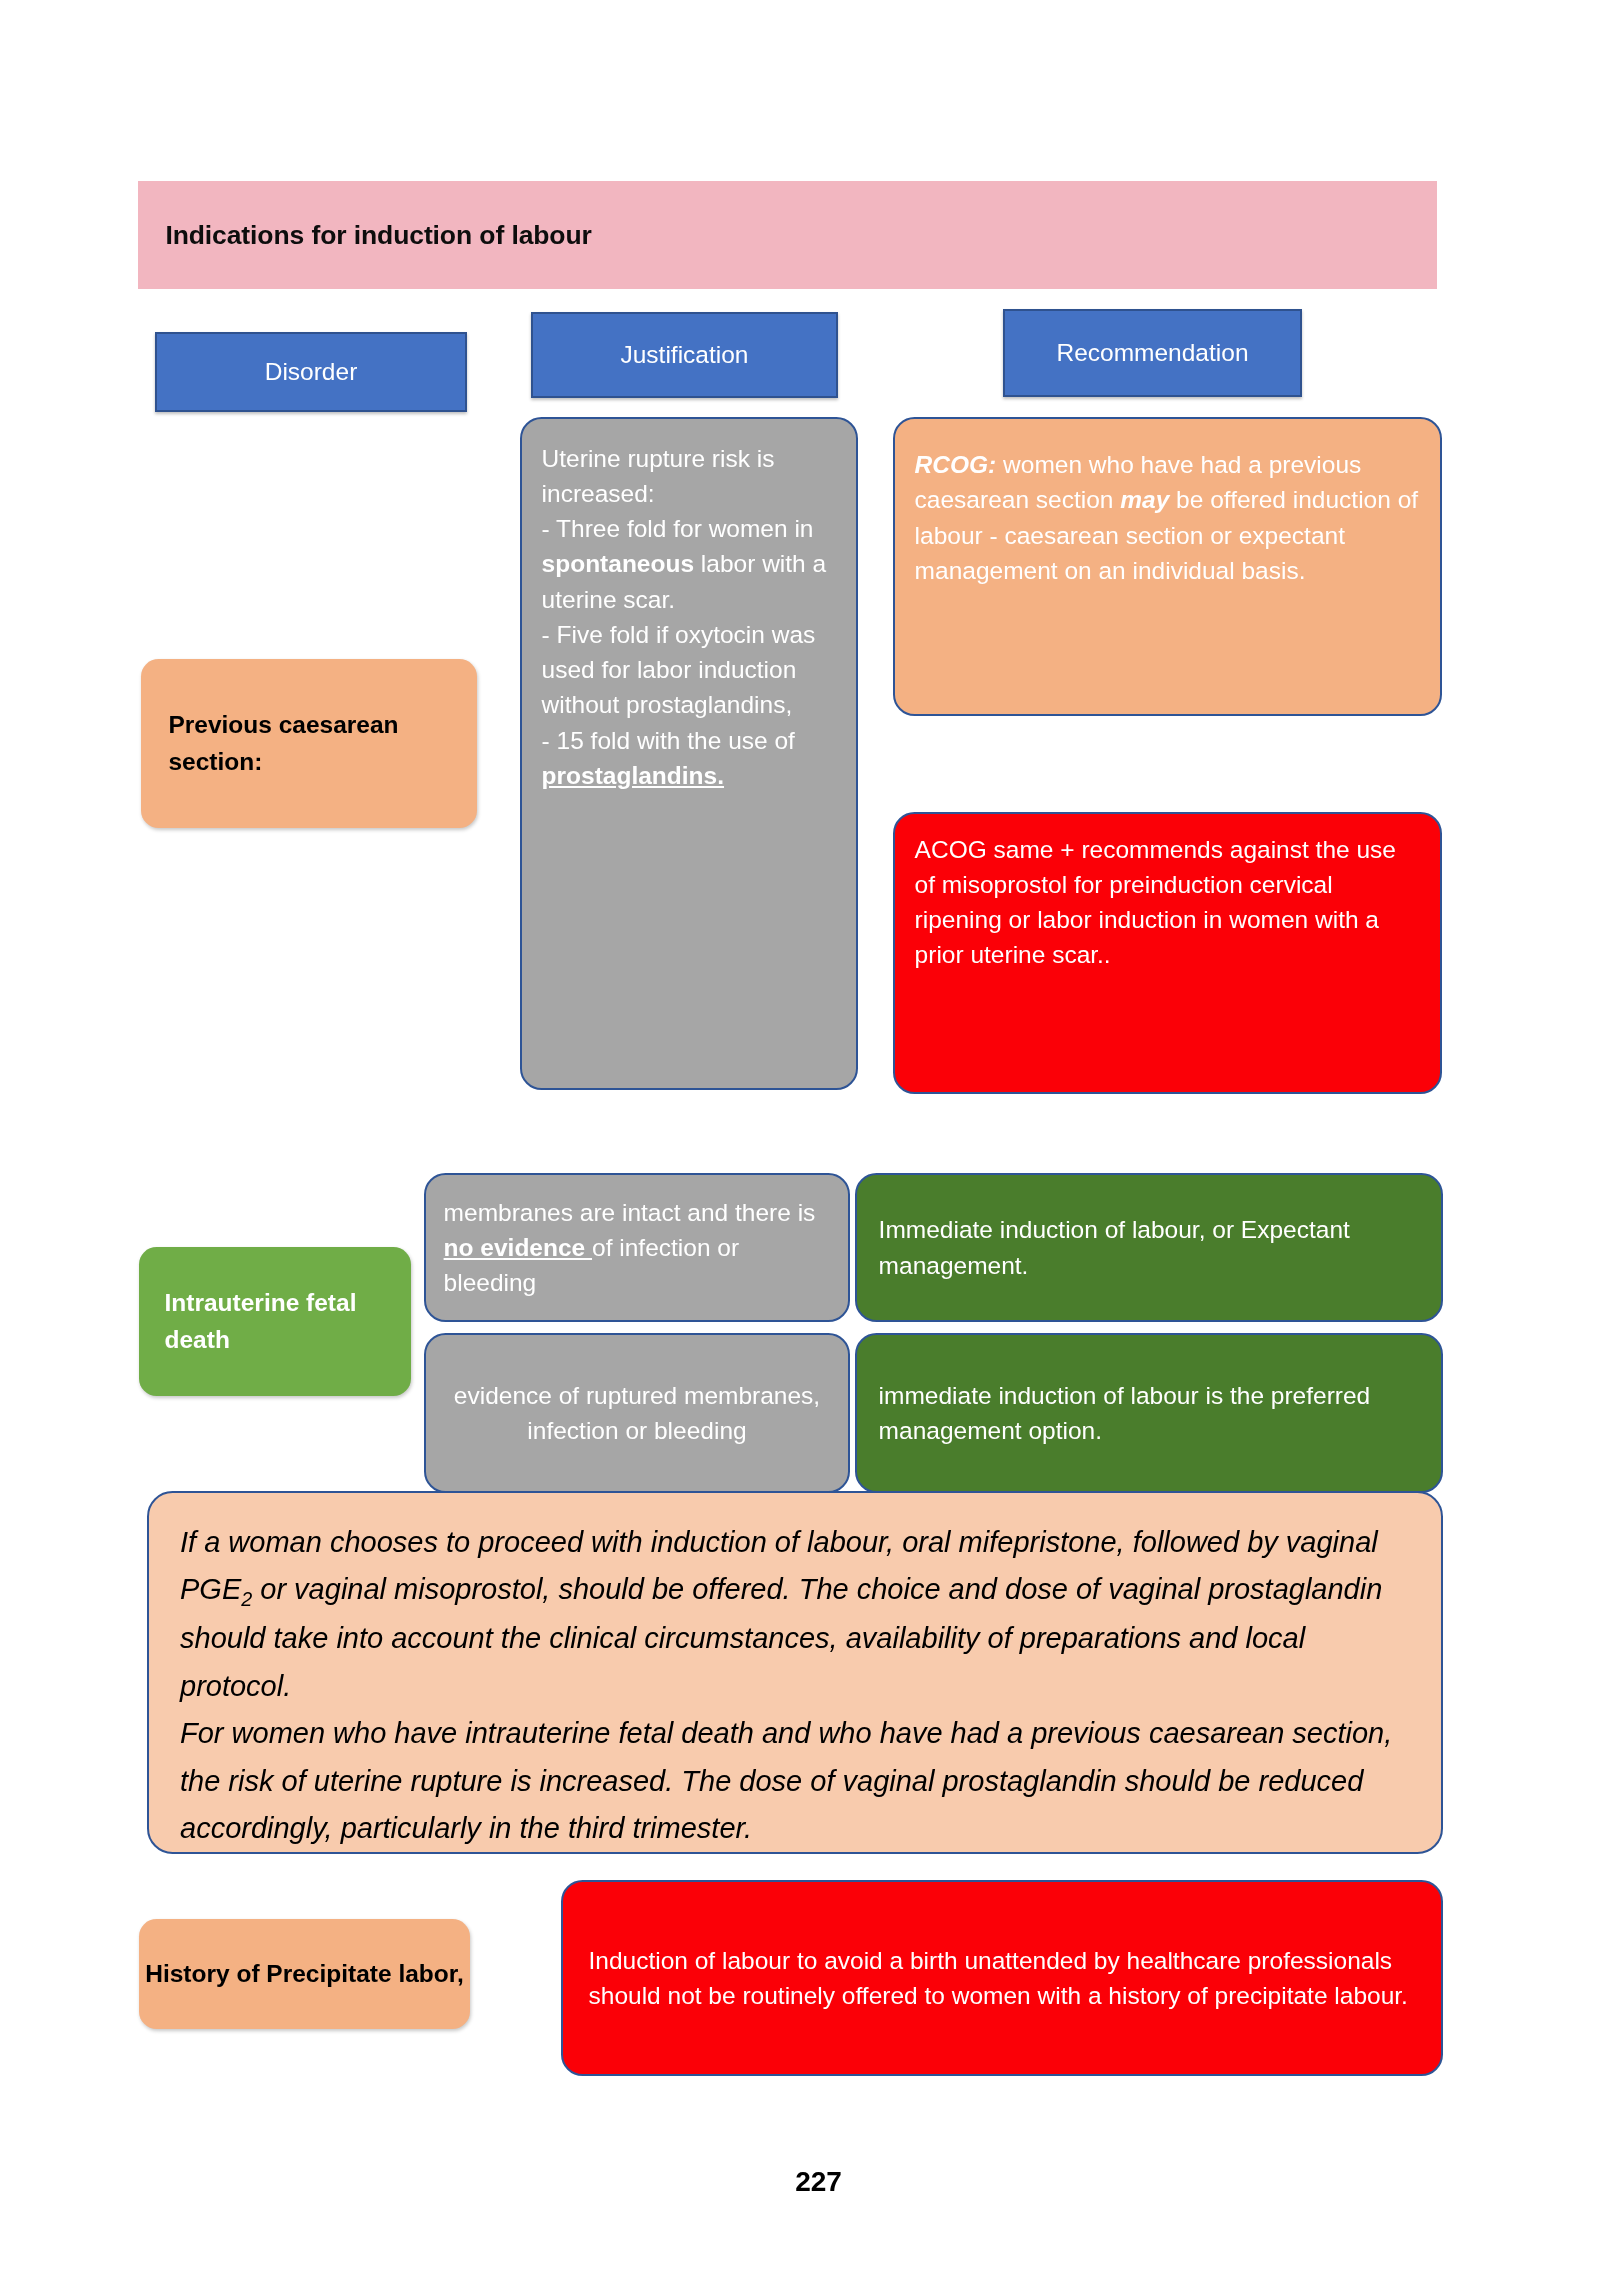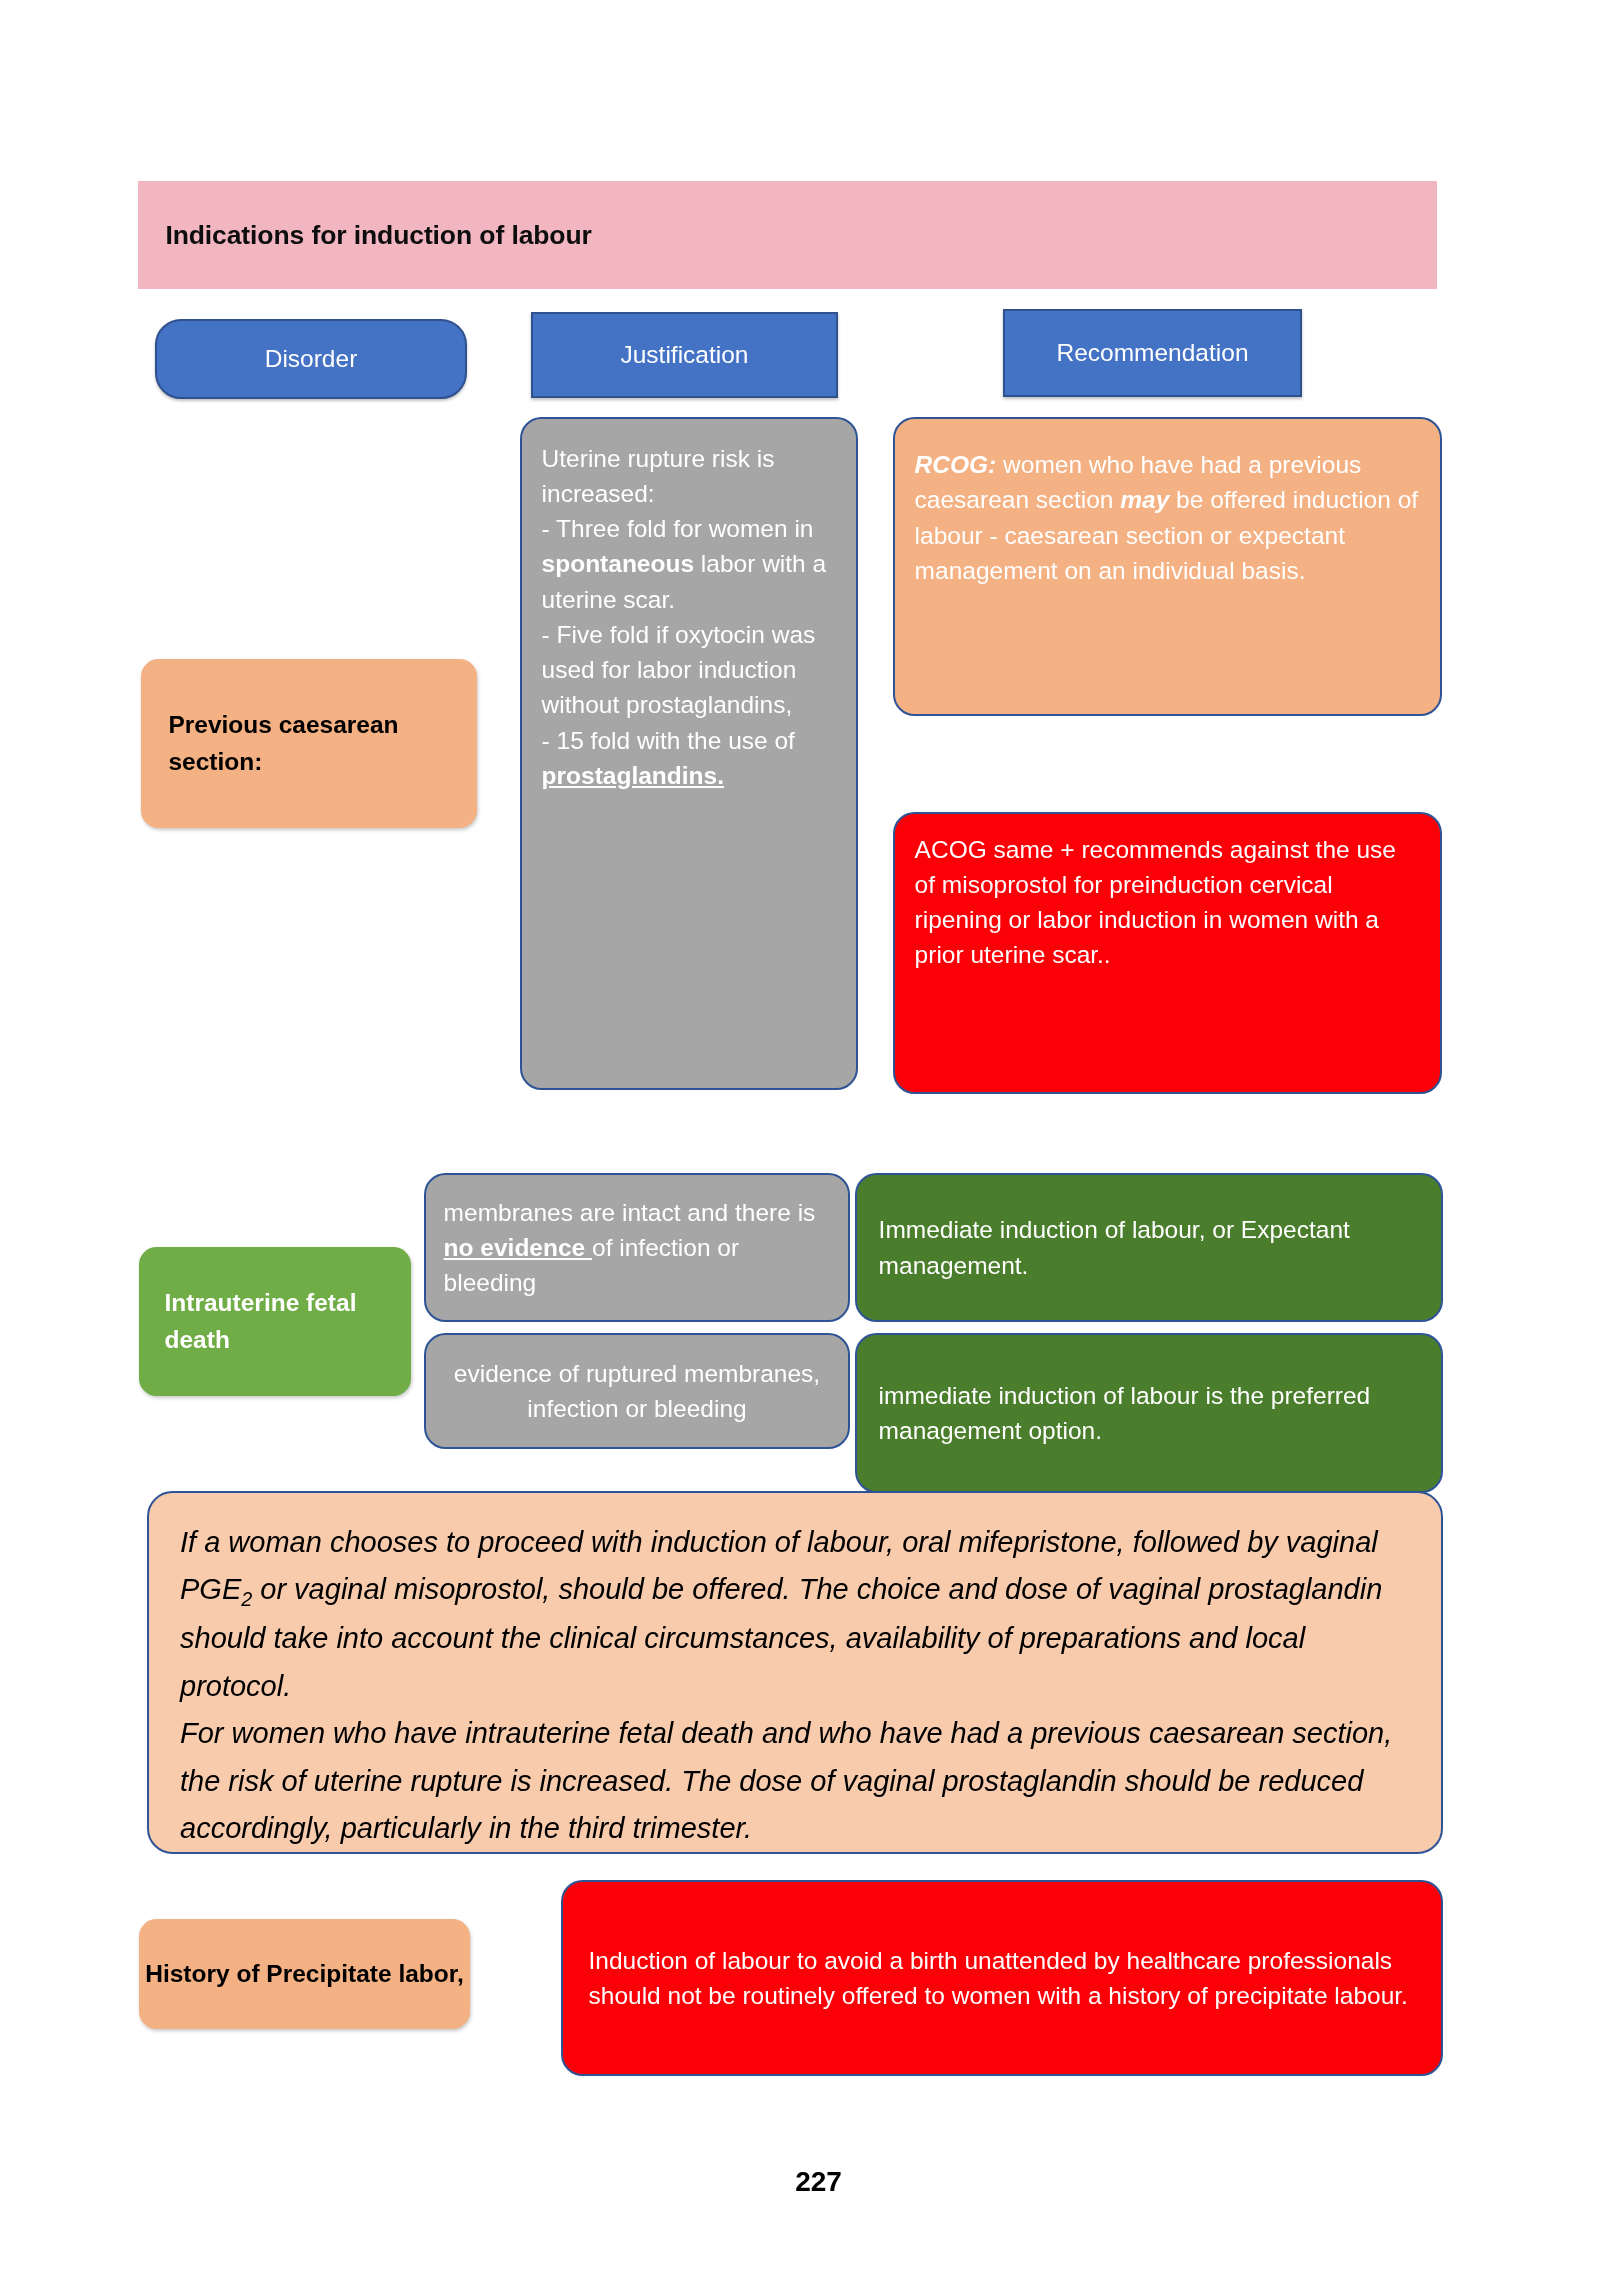--- a/index.html
+++ b/index.html
@@ -38,21 +38,21 @@
 
   
   .col-head {
     background: #4472c4;
     border: 2px solid #2f528f;
     color: #ffffff;
     font-size: 24.5px;
     display: flex; align-items: center; justify-content: center;
     box-shadow: 0 2px 2.9px rgba(0,0,0,0.25);
   }
-  .col-head.disorder      { left: 147px;  top: 319px; width: 312px; height: 80px; border-radius: 26px; }
+  .col-head.disorder      { left: 147px;  top: 332px; width: 312px; height: 80px; }
   .col-head.justification { left: 523px;  top: 312px; width: 307px; height: 86px; }
   .col-head.recommendation{ left: 995px; top: 309px; width: 299px; height: 88px; }
 
   
   .box {
     border: 2.9px solid #2e5496;
     border-radius: 21.6px;
     box-sizing: border-box;
     color: #ffffff;
     font-size: 24.5px;
@@ -107,21 +107,21 @@
     flex-direction: column; justify-content: center; text-align: left;
   }
   #disorder-iufd {
     left: 131px; top: 1247px; width: 272px; height: 149px;
   }
   #justification-membranes-intact {
     left: 416px; top: 1173px; width: 426px; height: 149px;
     justify-content: center; padding: 9.8px 17.6px;
   }
   #justification-ruptured-membranes {
-    left: 416px; top: 1333px; width: 426px; height: 116px;
+    left: 416px; top: 1333px; width: 426px; height: 160px;
     justify-content: center; padding: 9.8px 17.6px; text-align: center;
   }
   #rec-immediate-or-expectant {
     left: 847px; top: 1173px; width: 588px; height: 149px;
     justify-content: center; padding: 9.8px 21.6px;
   }
   #rec-immediate-preferred {
     left: 847px; top: 1333px; width: 588px; height: 160px;
     justify-content: center; padding: 9.8px 21.6px;
   }

